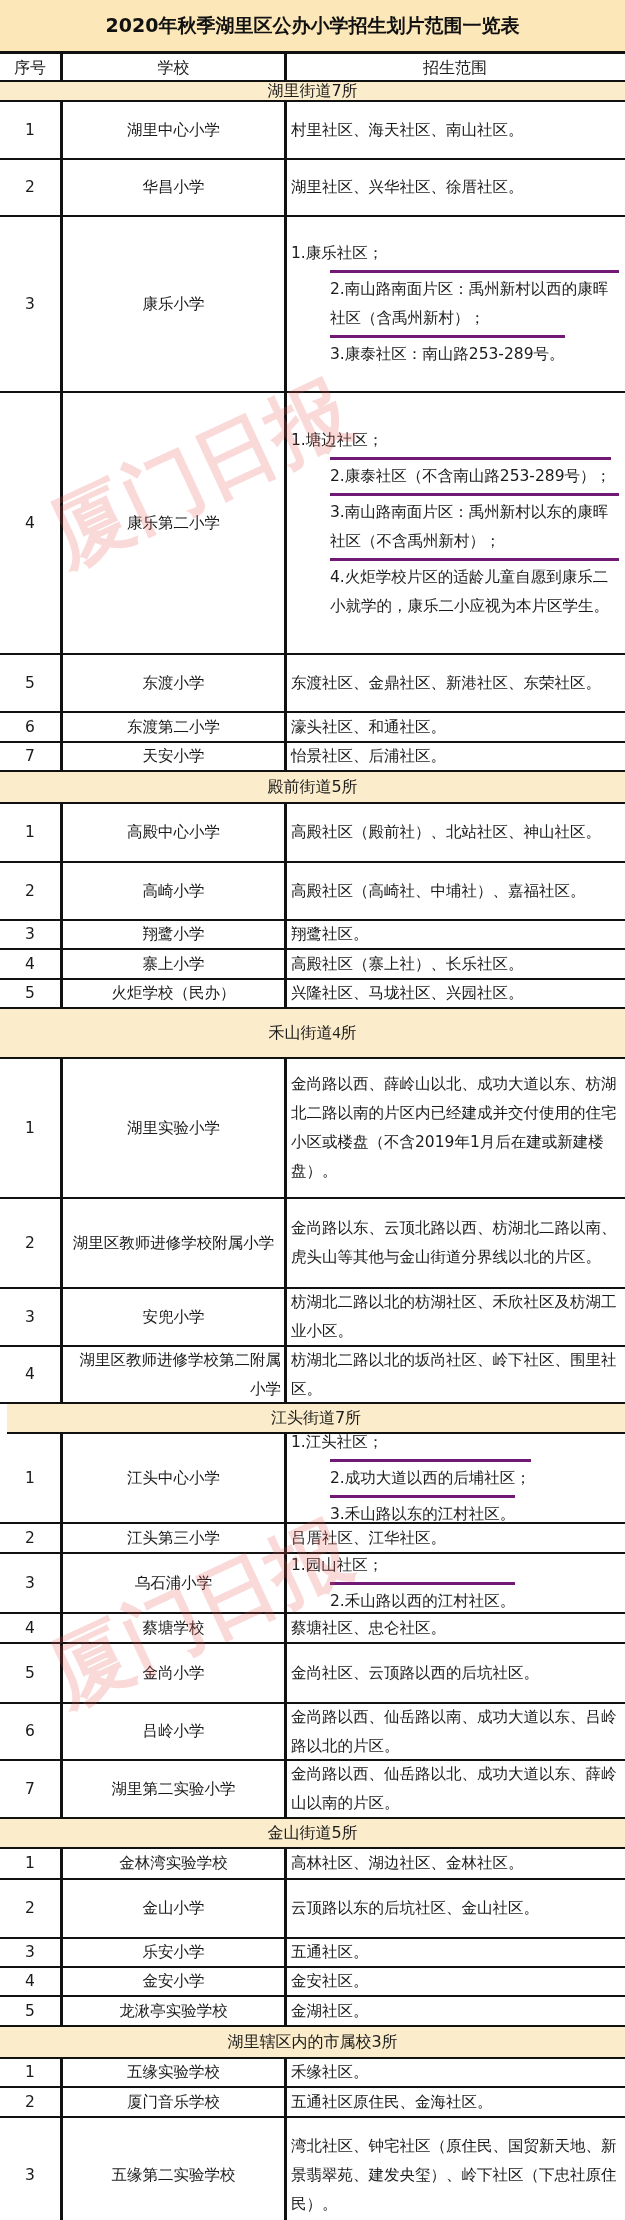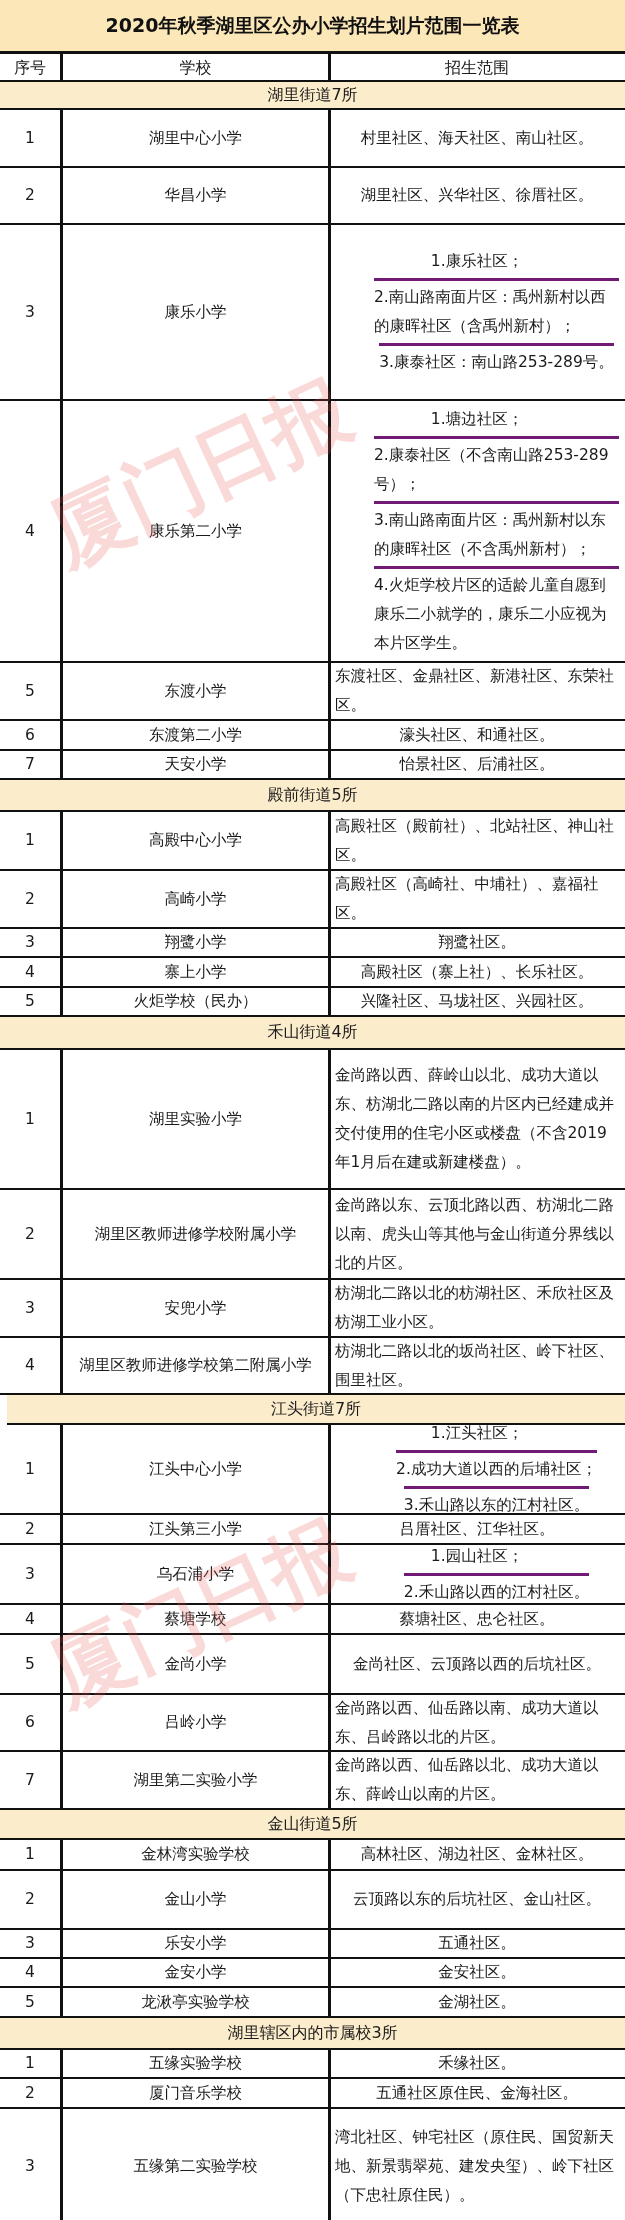--- a/index.html
+++ b/index.html
@@ -6,22 +6,22 @@
   body { width: 625px; font-family: "DejaVu Sans", "Liberation Sans", sans-serif; color: #1a1a1a; }
   .sheet { width: 625px; position: relative; overflow: hidden; }
   .title {
     height: 54px; background: #fbe7b8; border-bottom: 3px solid #111;
     display: flex; align-items: center; justify-content: center;
     font-weight: bold; font-size: 19px; color: #111; box-sizing: border-box;
   }
   .row { display: flex; border-bottom: 2px solid #111; box-sizing: border-box; }
   .cell { box-sizing: border-box; display: flex; align-items: center; font-size: 15.5px; line-height: 29px; }
   .c-no { width: 63px; justify-content: center; border-right: 3px solid #111; }
-  .c-school { width: 268px; justify-content: center; text-align: right; border-right: 3px solid #111; padding: 0 3px; }
-  .c-range { flex: 1; padding: 0 6px 0 4px; flex-direction: column; align-items: center; justify-content: center; }
+  .c-school { width: 224px; justify-content: center; text-align: right; border-right: 3px solid #111; padding: 0 3px; }
+  .c-range { flex: 1; padding: 0 6px 0 4px; flex-direction: column; align-items: flex-start; justify-content: center; }
   .header .cell { font-size: 16px; }
   .header .c-range { align-items: center; }
   .section {
     background: #fbeccb; justify-content: center; align-items: center; display: flex;
     font-size: 16px; border-bottom: 2px solid #111; box-sizing: border-box;
   }
   .part { padding: 2px 0; }
   .part + .part { border-top: 3px solid #701a75; margin-left: 39px; }
   .watermark {
     position: absolute; pointer-events: none; color: rgba(230,80,80,0.22);
@@ -34,21 +34,21 @@
 <div class="sheet">
   <div class="title">2020年秋季湖里区公办小学招生划片范围一览表</div>
 
   <div class="row header" style="height:28px;">
     <div class="cell c-no">序号</div>
     <div class="cell c-school">学校</div>
     <div class="cell c-range">招生范围</div>
   </div>
 
   <div id="body">
-      <div class="section" style="height: 28px;">湖里街道7所</div>
+      <div class="section" style="height: 20px;">湖里街道7所</div>
       <div class="row" style="height: 58px;">
         <div class="cell c-no">1</div>
         <div class="cell c-school">湖里中心小学</div>
         <div class="cell c-range">
           <div class="part">村里社区、海天社区、南山社区。</div>
         </div>
       </div>
       <div class="row" style="height: 57px;">
         <div class="cell c-no">2</div>
         <div class="cell c-school">华昌小学</div>
@@ -125,21 +125,21 @@
           <div class="part">高殿社区（寨上社）、长乐社区。</div>
         </div>
       </div>
       <div class="row" style="height: 29px;">
         <div class="cell c-no">5</div>
         <div class="cell c-school">火炬学校（民办）</div>
         <div class="cell c-range">
           <div class="part">兴隆社区、马垅社区、兴园社区。</div>
         </div>
       </div>
-      <div class="section" style="height: 33px;">禾山街道4所</div>
+      <div class="section" style="height: 50px; font-family: Liberation Serif, serif;">禾山街道4所</div>
       <div class="row" style="height: 140px;">
         <div class="cell c-no">1</div>
         <div class="cell c-school">湖里实验小学</div>
         <div class="cell c-range">
           <div class="part">金尚路以西、薛岭山以北、成功大道以东、枋湖北二路以南的片区内已经建成并交付使用的住宅小区或楼盘（不含2019年1月后在建或新建楼盘）。</div>
         </div>
       </div>
       <div class="row" style="height: 90px;">
         <div class="cell c-no">2</div>
         <div class="cell c-school">湖里区教师进修学校附属小学</div>

